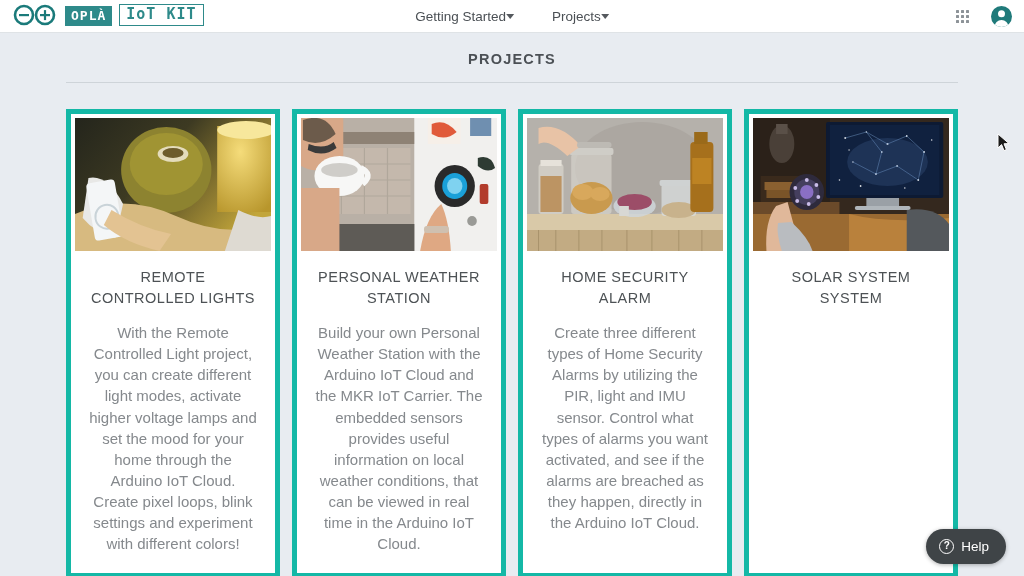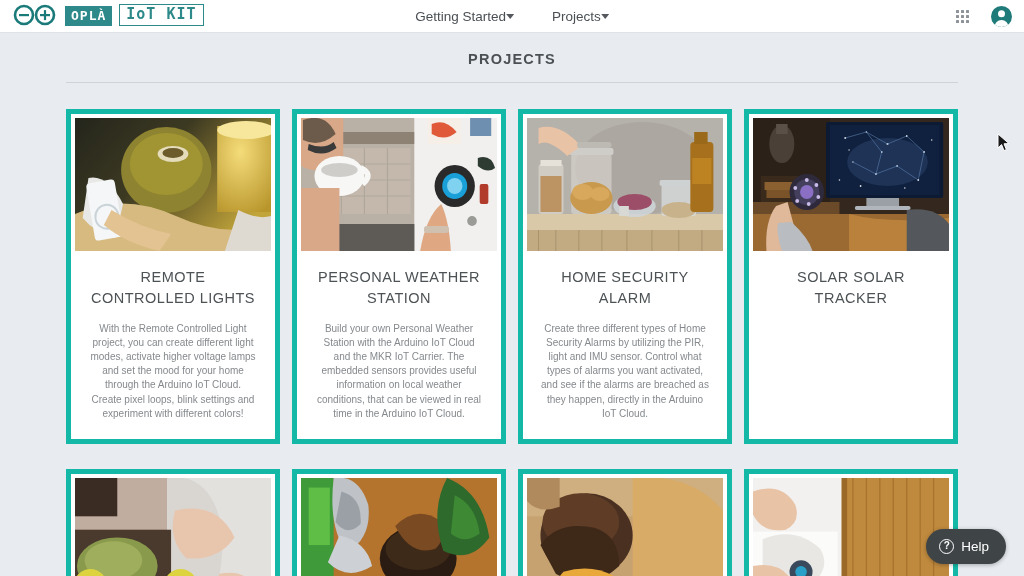--- a/index.html
+++ b/index.html
@@ -133,21 +133,21 @@
   .card-row2 .thumb { height: 142px; }
   .card-body { padding: 16px 14px 18px 14px; text-align: center; }
   .card-title {
     font-size: 14.5px;
     color: #4d5255;
     letter-spacing: 0.5px;
     line-height: 1.45;
     margin-bottom: 13px;
   }
   .card-desc {
-    font-size: 10px;
+    font-size: 15px;
     color: #85898d;
     line-height: 1.41;
   }
 
   
   .help-btn {
     position: absolute;
     right: 18px; bottom: 12px;
     height: 35px;
     background: #3f4447;
@@ -389,21 +389,21 @@
           <circle cx="58" cy="86" r="2"></circle>
             <circle cx="46" cy="83" r="2"></circle>
             <circle cx="44" cy="70" r="2"></circle>
         </g>
         <path d="M36 84 q6 22 14 49 h-36 q-2 -30 10 -45z" fill="#e0b89a"></path>
         <path d="M40 104 q18 16 22 29 h-32 q-6 -18 -4 -28z" fill="#b9bcc0"></path>
         <path d="M160 92 q30 -4 44 14 v27 h-44z" fill="#54585c"></path>
       </svg>
     </div>
     <div class="card-body">
-      <div class="card-title">SOLAR SOLAR TRACKER</div>
+      <div class="card-title">SOLAR SYSTEM SYSTEM</div>
     </div>
   </div>
 </div>
 
 <div class="grid" style="margin-top:25px;">
   <div class="card card-row2">
     <div class="thumb">
       <svg width="100%" height="100%" viewBox="0 0 204 142" preserveAspectRatio="none">
         <rect width="204" height="142" fill="#b9a596"></rect>
         <rect x="0" y="0" width="204" height="54" fill="#c0ada0"></rect>

